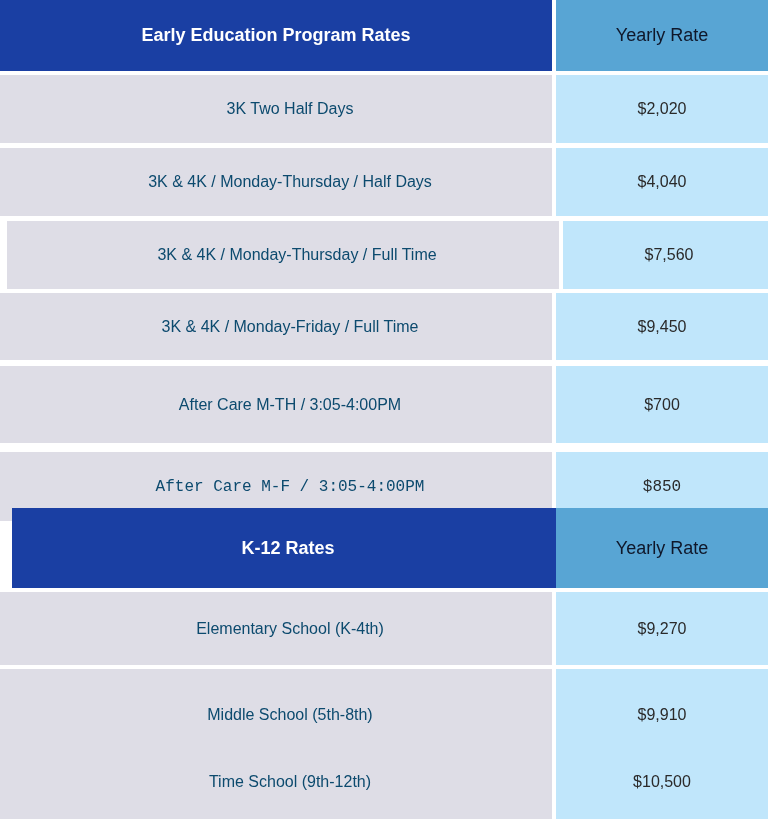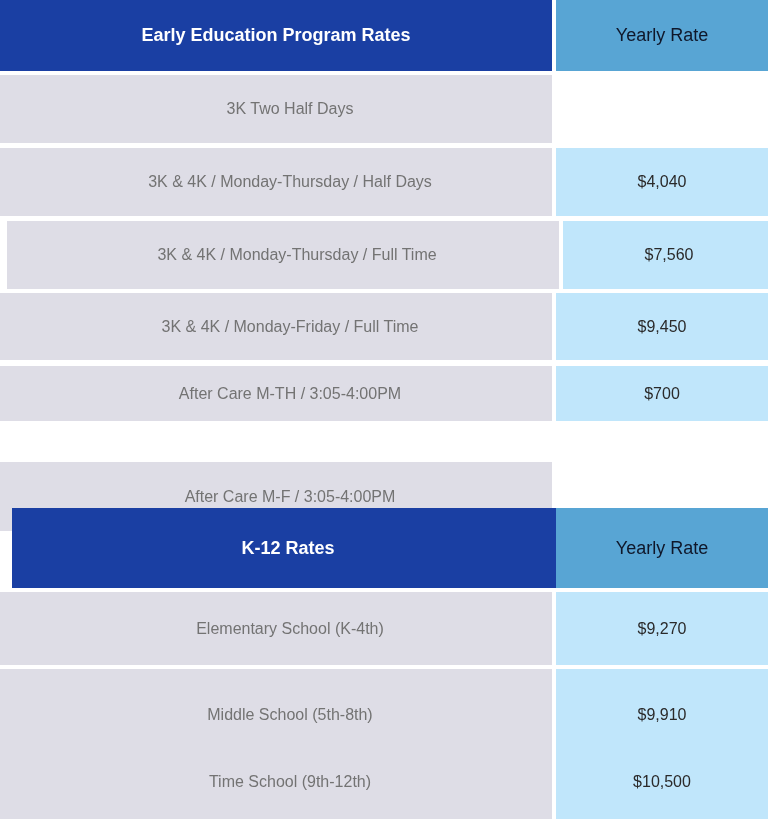--- a/index.html
+++ b/index.html
@@ -50,21 +50,21 @@
       font-weight: bold;
       font-size: 18px;
     }
     .header .cell-right {
       background: #58a5d4;
       color: #0f172a;
       font-size: 18px;
     }
     .data .cell-left {
       background: #dedde6;
-      color: #737373;
+      color: #0c4a6e;
       font-size: 16px;
       padding-left: 28px;
     }
     .data .cell-right {
       background: #c0e6fb;
       color: #2a2a2a;
       font-size: 16px;
     }
   </style>
 </head>
@@ -72,39 +72,41 @@
 
 <div class="table">
 
   <div class="row header" style="top:0; height:71px;">
     <div class="cell-left">Early Education Program Rates</div>
     <div class="cell-right">Yearly Rate</div>
   </div>
 
   <div class="row data" style="top:75px; height:68px;">
     <div class="cell-left">3K Two Half Days</div>
+    <div class="cell-right">$2,020</div>
   </div>
   <div class="row data" style="top:148px; height:68px;">
     <div class="cell-left">3K &amp; 4K / Monday-Thursday / Half Days</div>
     <div class="cell-right">$4,040</div>
   </div>
   <div class="row data" style="top:221px; height:68px;margin-left:7px;">
     <div class="cell-left">3K &amp; 4K / Monday-Thursday / Full Time</div>
     <div class="cell-right">$7,560</div>
   </div>
   <div class="row data" style="top:293px; height:67px;">
     <div class="cell-left">3K &amp; 4K / Monday-Friday / Full Time</div>
     <div class="cell-right">$9,450</div>
   </div>
-  <div class="row data" style="top:366px; height:55px;">
+  <div class="row data" style="top:366px; height:77px;">
     <div class="cell-left">After Care M-TH / 3:05-4:00PM</div>
     <div class="cell-right">$700</div>
   </div>
-  <div class="row data" style="top:462px; height:69px;">
+  <div class="row data" style="top:452px; height:69px;font-family:Liberation Mono, monospace;">
     <div class="cell-left">After Care M-F / 3:05-4:00PM</div>
+    <div class="cell-right">$850</div>
   </div>
 
   <div class="row header" style="top:508px; height:80px;padding-left:12px;">
     <div class="cell-left">K-12 Rates</div>
     <div class="cell-right">Yearly Rate</div>
   </div>
 
   <div class="row data" style="top:592px; height:73px;">
     <div class="cell-left">Elementary School (K-4th)</div>
     <div class="cell-right">$9,270</div>

